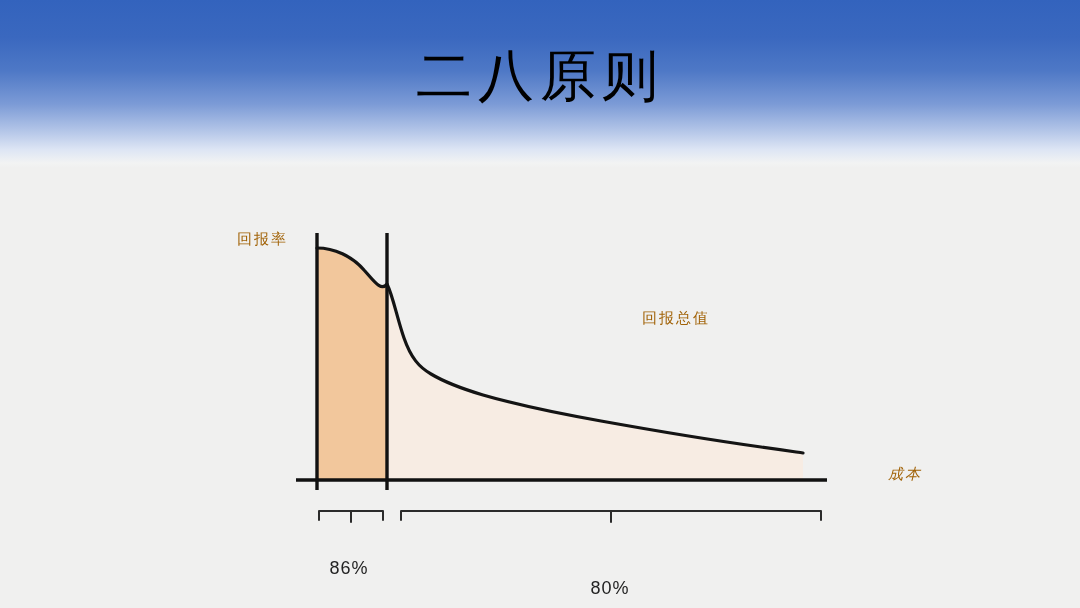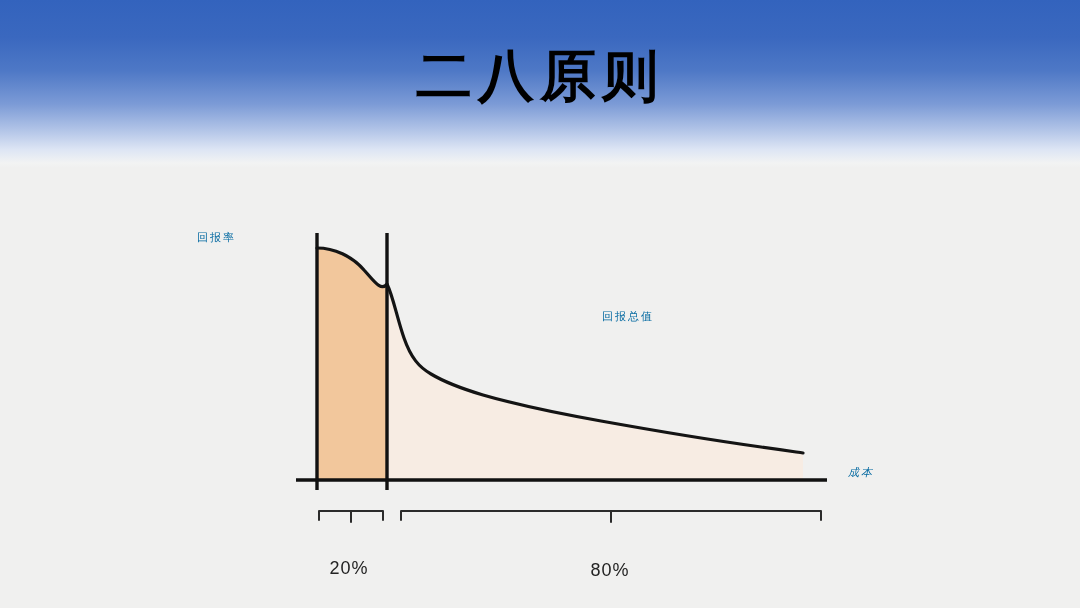--- a/index.html
+++ b/index.html
@@ -44,21 +44,21 @@
                 #f0f0ef 100%);
   }
 
   #page-title {
     position: absolute;
     left: 0;
     top: 48px;
     width: 1080px;
     text-align: center;
     font-size: 56px;
-    font-weight: bold;
+    font-weight: normal;
     letter-spacing: 6px;
     color: #000000;
     line-height: 1;
     font-family: "Liberation Sans", "DejaVu Sans", sans-serif;
   }
 
   
   #chart-area {
     position: absolute;
     left: 0;
@@ -70,43 +70,44 @@
   #chart-svg {
     position: absolute;
     left: 0;
     top: 0;
     display: block;
   }
 
   
   .chart-label {
     position: absolute;
-    font-size: 11px;
+    font-size: 15px;
     font-weight: 500;
-    color: #0369a1;
+    color: #a16207;
     letter-spacing: 2px;
     white-space: nowrap;
     font-family: "Liberation Sans", "DejaVu Sans", sans-serif;
+    margin-left: 40px;
   }
 
   #label-return-rate { left: 197px; top: 62px; }
   #label-total-return { left: 602px; top: 141px; }
   #label-cost        { left: 848px; top: 297px; font-style: italic; }
 
   .pct-label {
     position: absolute;
     font-size: 18px;
     color: #232323;
     letter-spacing: 1px;
     white-space: nowrap;
     text-align: center;
     font-family: "Liberation Sans", "DejaVu Sans", sans-serif;
   }
   #pct-20 { left: 300px; top: 390px; width: 98px; }
-  #pct-80 { left: 561px; top: 392px; width: 98px; }
+  #pct-80 { left: 561px; top: 410px; width: 98px; }
 </style>
 </head>
 <body>
 
 <div id="slide">
 
   <div id="header-band"></div>
 
   <div id="page-title">二八原则</div>
 
@@ -169,18 +170,18 @@
       <path d="M 401,352 L 401,343 L 821,343 L 821,352" fill="none" stroke="#2b2b2b" stroke-width="2" stroke-linecap="round" stroke-linejoin="round"></path>
       <line x1="611" y1="343" x2="611" y2="354" stroke="#2b2b2b" stroke-width="2" stroke-linecap="round"></line>
     </svg>
 
     <div class="chart-label" id="label-return-rate">回报率</div>
 
     <div class="chart-label" id="label-total-return">回报总值</div>
 
     <div class="chart-label" id="label-cost">成本</div>
 
-    <div class="pct-label" id="pct-20">20%</div>
+    <div class="pct-label" id="pct-20">86%</div>
 
     <div class="pct-label" id="pct-80">80%</div>
 
   </div>
 </div>
 
 </body></html>

